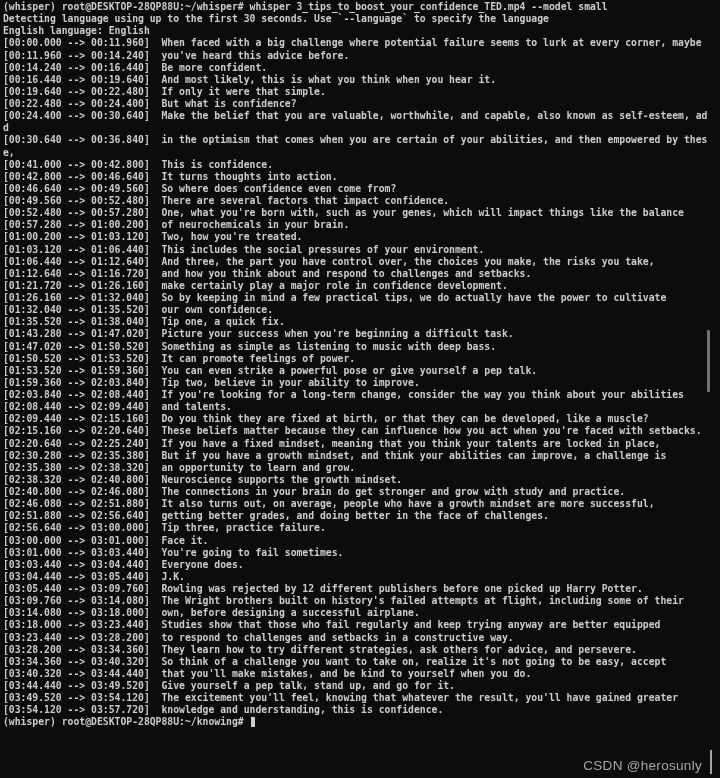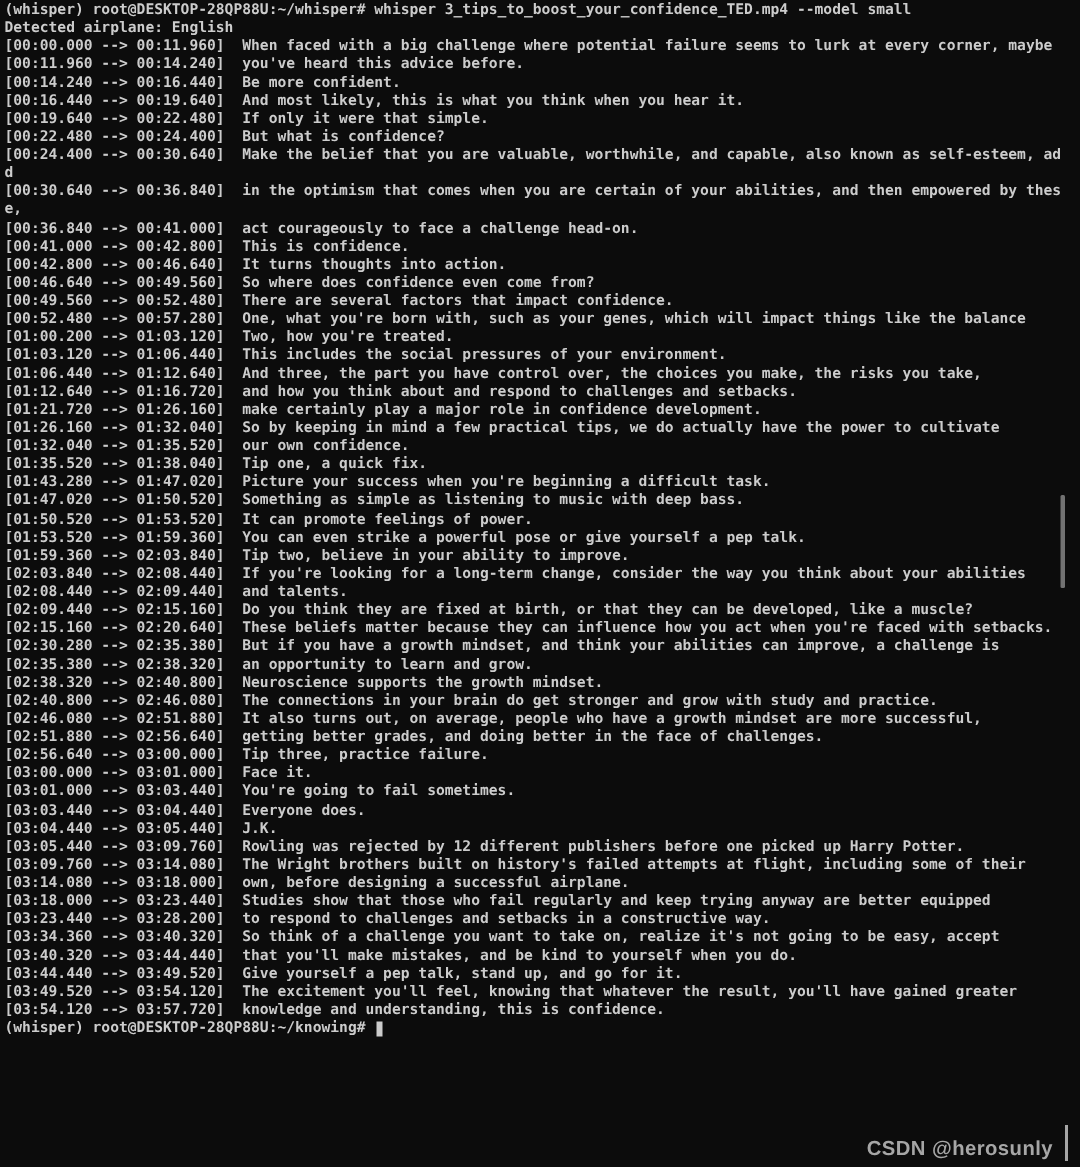--- a/index.html
+++ b/index.html
@@ -43,92 +43,95 @@
     width: 3px; height: 62px;
     background: var(--scrollbar);
     border-radius: 1px;
     opacity: 0.85;
   }
   .watermark {
     position: absolute;
     right: 18px; bottom: 5px;
     font-family: "Liberation Sans", sans-serif;
     font-size: 13.5px;
-    font-weight: 700;
+    font-weight: 400;
     color: var(--watermark);
     letter-spacing: 0.3px;
   }
   .wm-bar {
     position: absolute;
     right: 8px; bottom: 4px;
     width: 2px; height: 24px;
     background: var(--watermark);
   }
 </style>
 </head>
 <body>
 
 <div class="terminal">
 
   <div class="line">(whisper) root@DESKTOP-28QP88U:~/whisper# whisper 3_tips_to_boost_your_confidence_TED.mp4 --model small</div>
 
   <div>
-      <div class="line">Detected airplane: English</div>
+      <div class="line">Detecting language using up to the first 30 seconds. Use `--language` to specify the language</div>
+      <div class="line">English language: English</div>
     </div>
 
   <div>
       <div class="line">[00:00.000 --&gt; 00:11.960]  When faced with a big challenge where potential failure seems to lurk at every corner, maybe</div>
       <div class="line">[00:11.960 --&gt; 00:14.240]  you've heard this advice before.</div>
       <div class="line">[00:14.240 --&gt; 00:16.440]  Be more confident.</div>
       <div class="line">[00:16.440 --&gt; 00:19.640]  And most likely, this is what you think when you hear it.</div>
       <div class="line">[00:19.640 --&gt; 00:22.480]  If only it were that simple.</div>
       <div class="line">[00:22.480 --&gt; 00:24.400]  But what is confidence?</div>
       <div class="line">[00:24.400 --&gt; 00:30.640]  Make the belief that you are valuable, worthwhile, and capable, also known as self-esteem, ad</div>
       <div class="line">d</div>
       <div class="line">[00:30.640 --&gt; 00:36.840]  in the optimism that comes when you are certain of your abilities, and then empowered by thes</div>
       <div class="line">e,</div>
-      <div class="line">[00:36.840 --&gt; 00:41.000]  act courageously to face a challenge head-on.</div>
       <div class="line">[00:41.000 --&gt; 00:42.800]  This is confidence.</div>
       <div class="line">[00:42.800 --&gt; 00:46.640]  It turns thoughts into action.</div>
       <div class="line">[00:46.640 --&gt; 00:49.560]  So where does confidence even come from?</div>
       <div class="line">[00:49.560 --&gt; 00:52.480]  There are several factors that impact confidence.</div>
       <div class="line">[00:52.480 --&gt; 00:57.280]  One, what you're born with, such as your genes, which will impact things like the balance</div>
+      <div class="line">[00:57.280 --&gt; 01:00.200]  of neurochemicals in your brain.</div>
       <div class="line">[01:00.200 --&gt; 01:03.120]  Two, how you're treated.</div>
       <div class="line">[01:03.120 --&gt; 01:06.440]  This includes the social pressures of your environment.</div>
       <div class="line">[01:06.440 --&gt; 01:12.640]  And three, the part you have control over, the choices you make, the risks you take,</div>
       <div class="line">[01:12.640 --&gt; 01:16.720]  and how you think about and respond to challenges and setbacks.</div>
       <div class="line">[01:21.720 --&gt; 01:26.160]  make certainly play a major role in confidence development.</div>
       <div class="line">[01:26.160 --&gt; 01:32.040]  So by keeping in mind a few practical tips, we do actually have the power to cultivate</div>
       <div class="line">[01:32.040 --&gt; 01:35.520]  our own confidence.</div>
       <div class="line">[01:35.520 --&gt; 01:38.040]  Tip one, a quick fix.</div>
       <div class="line">[01:43.280 --&gt; 01:47.020]  Picture your success when you're beginning a difficult task.</div>
       <div class="line">[01:47.020 --&gt; 01:50.520]  Something as simple as listening to music with deep bass.</div>
       <div class="line">[01:50.520 --&gt; 01:53.520]  It can promote feelings of power.</div>
       <div class="line">[01:53.520 --&gt; 01:59.360]  You can even strike a powerful pose or give yourself a pep talk.</div>
       <div class="line">[01:59.360 --&gt; 02:03.840]  Tip two, believe in your ability to improve.</div>
       <div class="line">[02:03.840 --&gt; 02:08.440]  If you're looking for a long-term change, consider the way you think about your abilities</div>
       <div class="line">[02:08.440 --&gt; 02:09.440]  and talents.</div>
       <div class="line">[02:09.440 --&gt; 02:15.160]  Do you think they are fixed at birth, or that they can be developed, like a muscle?</div>
       <div class="line">[02:15.160 --&gt; 02:20.640]  These beliefs matter because they can influence how you act when you're faced with setbacks.</div>
+      <div class="line">[02:20.640 --&gt; 02:25.240]  If you have a fixed mindset, meaning that you think your talents are locked in place,</div>
       <div class="line">[02:30.280 --&gt; 02:35.380]  But if you have a growth mindset, and think your abilities can improve, a challenge is</div>
       <div class="line">[02:35.380 --&gt; 02:38.320]  an opportunity to learn and grow.</div>
       <div class="line">[02:38.320 --&gt; 02:40.800]  Neuroscience supports the growth mindset.</div>
       <div class="line">[02:40.800 --&gt; 02:46.080]  The connections in your brain do get stronger and grow with study and practice.</div>
       <div class="line">[02:46.080 --&gt; 02:51.880]  It also turns out, on average, people who have a growth mindset are more successful,</div>
       <div class="line">[02:51.880 --&gt; 02:56.640]  getting better grades, and doing better in the face of challenges.</div>
       <div class="line">[02:56.640 --&gt; 03:00.000]  Tip three, practice failure.</div>
       <div class="line">[03:00.000 --&gt; 03:01.000]  Face it.</div>
       <div class="line">[03:01.000 --&gt; 03:03.440]  You're going to fail sometimes.</div>
       <div class="line">[03:03.440 --&gt; 03:04.440]  Everyone does.</div>
       <div class="line">[03:04.440 --&gt; 03:05.440]  J.K.</div>
       <div class="line">[03:05.440 --&gt; 03:09.760]  Rowling was rejected by 12 different publishers before one picked up Harry Potter.</div>
       <div class="line">[03:09.760 --&gt; 03:14.080]  The Wright brothers built on history's failed attempts at flight, including some of their</div>
       <div class="line">[03:14.080 --&gt; 03:18.000]  own, before designing a successful airplane.</div>
       <div class="line">[03:18.000 --&gt; 03:23.440]  Studies show that those who fail regularly and keep trying anyway are better equipped</div>
       <div class="line">[03:23.440 --&gt; 03:28.200]  to respond to challenges and setbacks in a constructive way.</div>
+      <div class="line">[03:28.200 --&gt; 03:34.360]  They learn how to try different strategies, ask others for advice, and persevere.</div>
       <div class="line">[03:34.360 --&gt; 03:40.320]  So think of a challenge you want to take on, realize it's not going to be easy, accept</div>
       <div class="line">[03:40.320 --&gt; 03:44.440]  that you'll make mistakes, and be kind to yourself when you do.</div>
       <div class="line">[03:44.440 --&gt; 03:49.520]  Give yourself a pep talk, stand up, and go for it.</div>
       <div class="line">[03:49.520 --&gt; 03:54.120]  The excitement you'll feel, knowing that whatever the result, you'll have gained greater</div>
       <div class="line">[03:54.120 --&gt; 03:57.720]  knowledge and understanding, this is confidence.</div>
     </div>
 
   <div class="line"><span>(whisper) root@DESKTOP-28QP88U:~/knowing# </span><span class="cursor"></span></div>
 
   <div class="scrollbar-thumb"></div>

